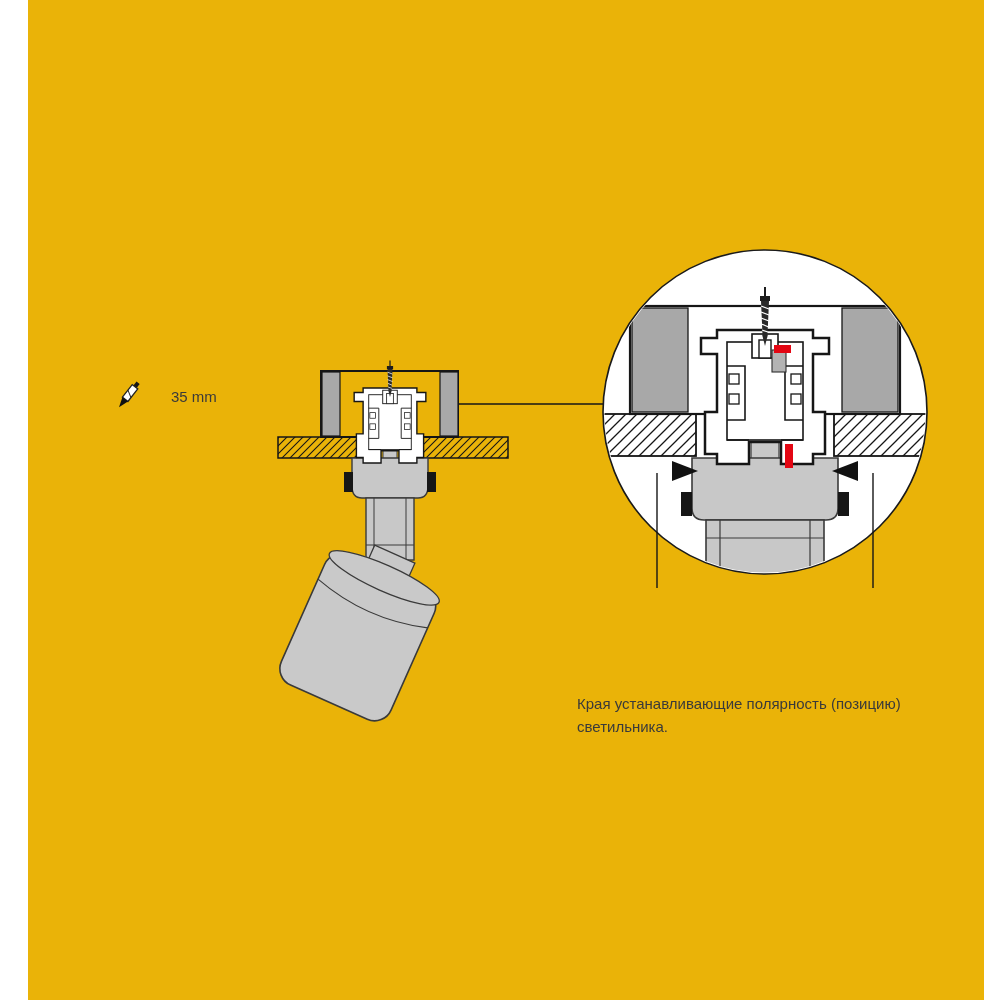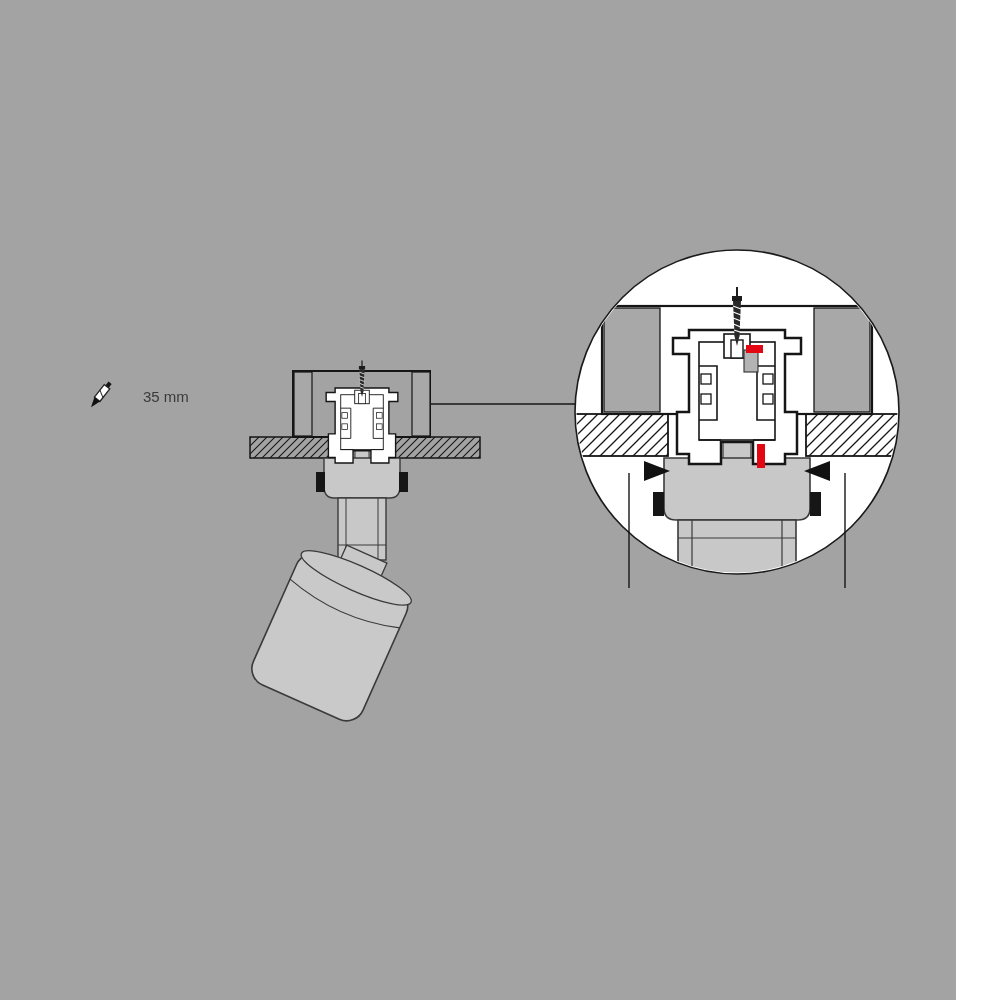--- a/index.html
+++ b/index.html
@@ -1,21 +1,22 @@
 <!DOCTYPE html>
 <html><head>
 <meta charset="utf-8">
 <style>
   html,body{margin:0;padding:0;background:#ffffff;}
   .canvas{
     position:relative;
     width:956px;height:1000px;
-    background:#a3a3a3;
+    background:#eab308;
     font-family:"Liberation Sans", sans-serif;
     overflow:hidden;
+    margin-left:28px;
   }
   .diagram-svg{position:absolute;left:0;top:0;}
   .depth-label{
     position:absolute;left:143px;top:388px;
     font-size:15px;color:#3a3a3a;
   }
   .caption{
     position:absolute;left:549px;top:693px;width:380px;
     font-size:15px;line-height:1.5;color:#3a3a3a;
     white-space:pre-line;
@@ -136,14 +137,16 @@
       </g>
 
       <polygon points="644,461 644,481 670,471" fill="#111111"></polygon>
       <polygon points="830,461 830,481 804,471" fill="#111111"></polygon>
       <line x1="629" y1="473" x2="629" y2="588" stroke="#161616" stroke-width="1.4"></line>
       <line x1="845" y1="473" x2="845" y2="588" stroke="#161616" stroke-width="1.4"></line>
     </g>
   </svg>
 
   <div class="depth-label">35 mm</div>
+  <div class="caption">Края устанавливающие полярность (позицию)
+светильника.</div>
 
 </div>
 
 </body></html>

